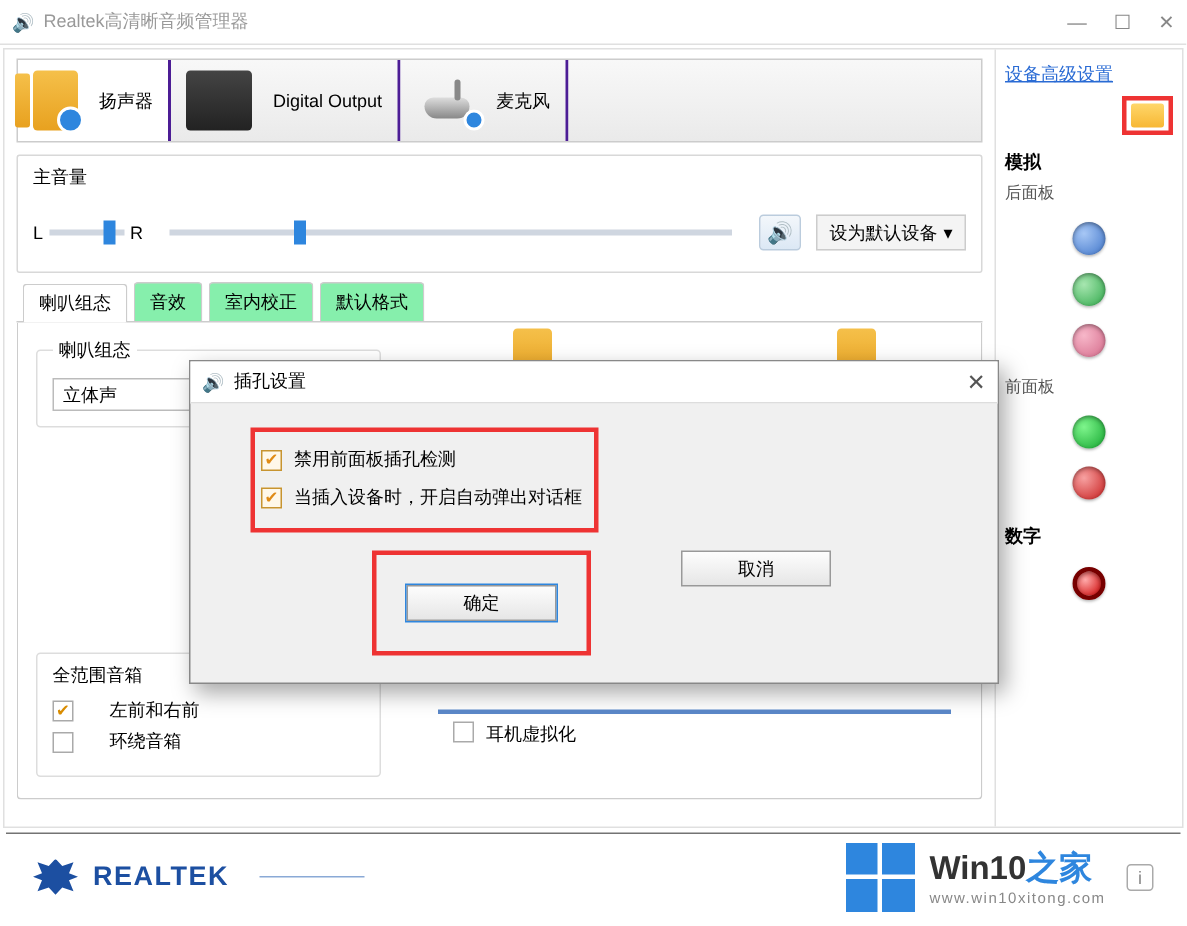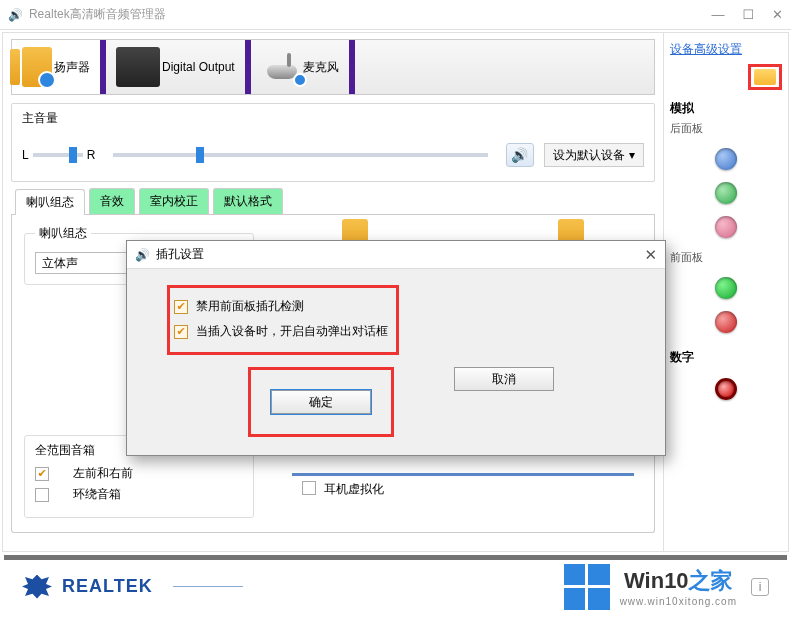--- a/index.html
+++ b/index.html
@@ -12,21 +12,21 @@
 .titlebar .win-controls span { cursor: pointer; }
 
 
 .content { display: flex; height: 520px; border: 1px solid #e0e0e0; margin: 2px 2px 0 2px; }
 
 .main { flex: 1; padding: 6px 8px 8px 8px; position: relative; }
 .sidebar { width: 125px; border-left: 1px solid #e0e0e0; padding: 8px 6px; position: relative; }
 
 
 .device-tabs { display: flex; border: 1px solid #ccc; margin-bottom: 8px; height: 56px; }
-.device-tab { display: flex; align-items: center; gap: 2px; padding: 6px 10px; border-right: 6px solid #4c1d95; font-size: 12px; cursor: pointer; background: linear-gradient(#f8f8f8,#eaeaea); }
+.device-tab { display: flex; align-items: center; gap: 14px; padding: 6px 10px; border-right: 2px solid #4c1d95; font-size: 12px; cursor: pointer; background: linear-gradient(#f8f8f8,#eaeaea); }
 .device-tab.active { background: #fff; }
 .device-tab .dev-icon { width: 44px; height: 40px; background: #555; border-radius: 3px; position: relative; }
 .device-tab.speaker .dev-icon { background: linear-gradient(#f5c04a,#e8a11f); width: 30px; }
 .device-tab.speaker .dev-icon::before { content:""; position:absolute; left:-12px; top:2px; width:10px; height:36px; background:linear-gradient(#f5c04a,#e8a11f); border-radius:2px;}
 .device-tab.speaker .dev-icon::after { content:""; position:absolute; right:-4px; bottom:-2px; width:14px; height:14px; background:#2e86de; border-radius:50%; border:2px solid #fff;}
 .device-tab.digital .dev-icon { background: linear-gradient(#444,#222); }
 .device-tab.mic .dev-icon { background:transparent; width:40px;}
 .device-tab.mic .dev-icon::before{content:""; position:absolute; left:6px; top:18px; width:30px; height:14px; background:linear-gradient(#ddd,#888); border-radius:10px 10px 14px 14px;}
 .device-tab.mic .dev-icon::after{content:""; position:absolute; left:26px; top:6px; width:4px; height:14px; background:#888; border-radius:2px;}
 .device-tab.mic .badge{position:absolute; left:32px; top:26px; width:14px; height:14px; background:#2e86de; border-radius:50%; border:2px solid #fff;}
@@ -92,21 +92,21 @@
 .modal-body .opt{ display:flex; align-items:center; gap:8px; font-size:12px; margin:8px 0;}
 .opt-box{ width:14px; height:14px; border:1px solid #c79430; background:#fff8e9; display:flex; align-items:center; justify-content:center; font-size:11px; color:#e08b15;}
 .opt-box::after{ content:"✔";}
 .red-frame{ border:3px solid #e33; padding:2px 8px 4px 4px; display:inline-block;}
 .modal-btns{ display:flex; gap:60px; justify-content:center; margin-top:12px;}
 .btn{ width:100px; height:24px; border:1px solid #999; background:linear-gradient(#fdfdfd,#e6e6e6); font-size:12px; cursor:pointer; display:flex; align-items:center; justify-content:center;}
 .btn.ok{ outline:1px solid #2e86de;}
 .red-frame-btn{ border:3px solid #e33; padding:20px;}
 
 
-.footer{ position:absolute; left:4px; right:4px; bottom:4px; height:58px; border-top:5px solid #737373; display:flex; align-items:center; padding:0 18px;text-align:center;}
+.footer{ position:absolute; left:4px; right:4px; bottom:4px; height:58px; border-top:1px solid #737373; display:flex; align-items:center; padding:0 18px;}
 .realtek-logo{ display:flex; align-items:center; gap:10px; color:#1c4fa1; font-weight:bold; font-size:18px; font-family:Georgia,serif; letter-spacing:1px;}
 .crab{ width:30px; height:24px; background:#1c4fa1; clip-path:polygon(50% 0,65% 20%,90% 10%,80% 40%,100% 50%,80% 60%,90% 90%,65% 80%,50% 100%,35% 80%,10% 90%,20% 60%,0 50%,20% 40%,10% 10%,35% 20%);}
 .logo-line{ flex:0 0 70px; height:1px; background:#8aa9d6; margin-left:10px;}
 .win10{ margin-left:auto; display:flex; align-items:center; gap:10px;padding-left:16px;}
 .win-sq{ width:46px; height:46px; display:grid; grid-template-columns:1fr 1fr; grid-template-rows:1fr 1fr; gap:3px;}
 .win-sq div{ background:#2e86de;}
 .win10 .txt{ font-size:22px; font-weight:bold; color:#333;}
 .win10 .txt .accent{ color:#2e86de;}
 .win10 .sub{ font-size:10px; color:#888; letter-spacing:1px;}
 .info-ico{ margin-left:14px; width:18px; height:18px; border:1px solid #aaa; border-radius:3px; display:flex; align-items:center; justify-content:center; font-size:12px; color:#888;}

